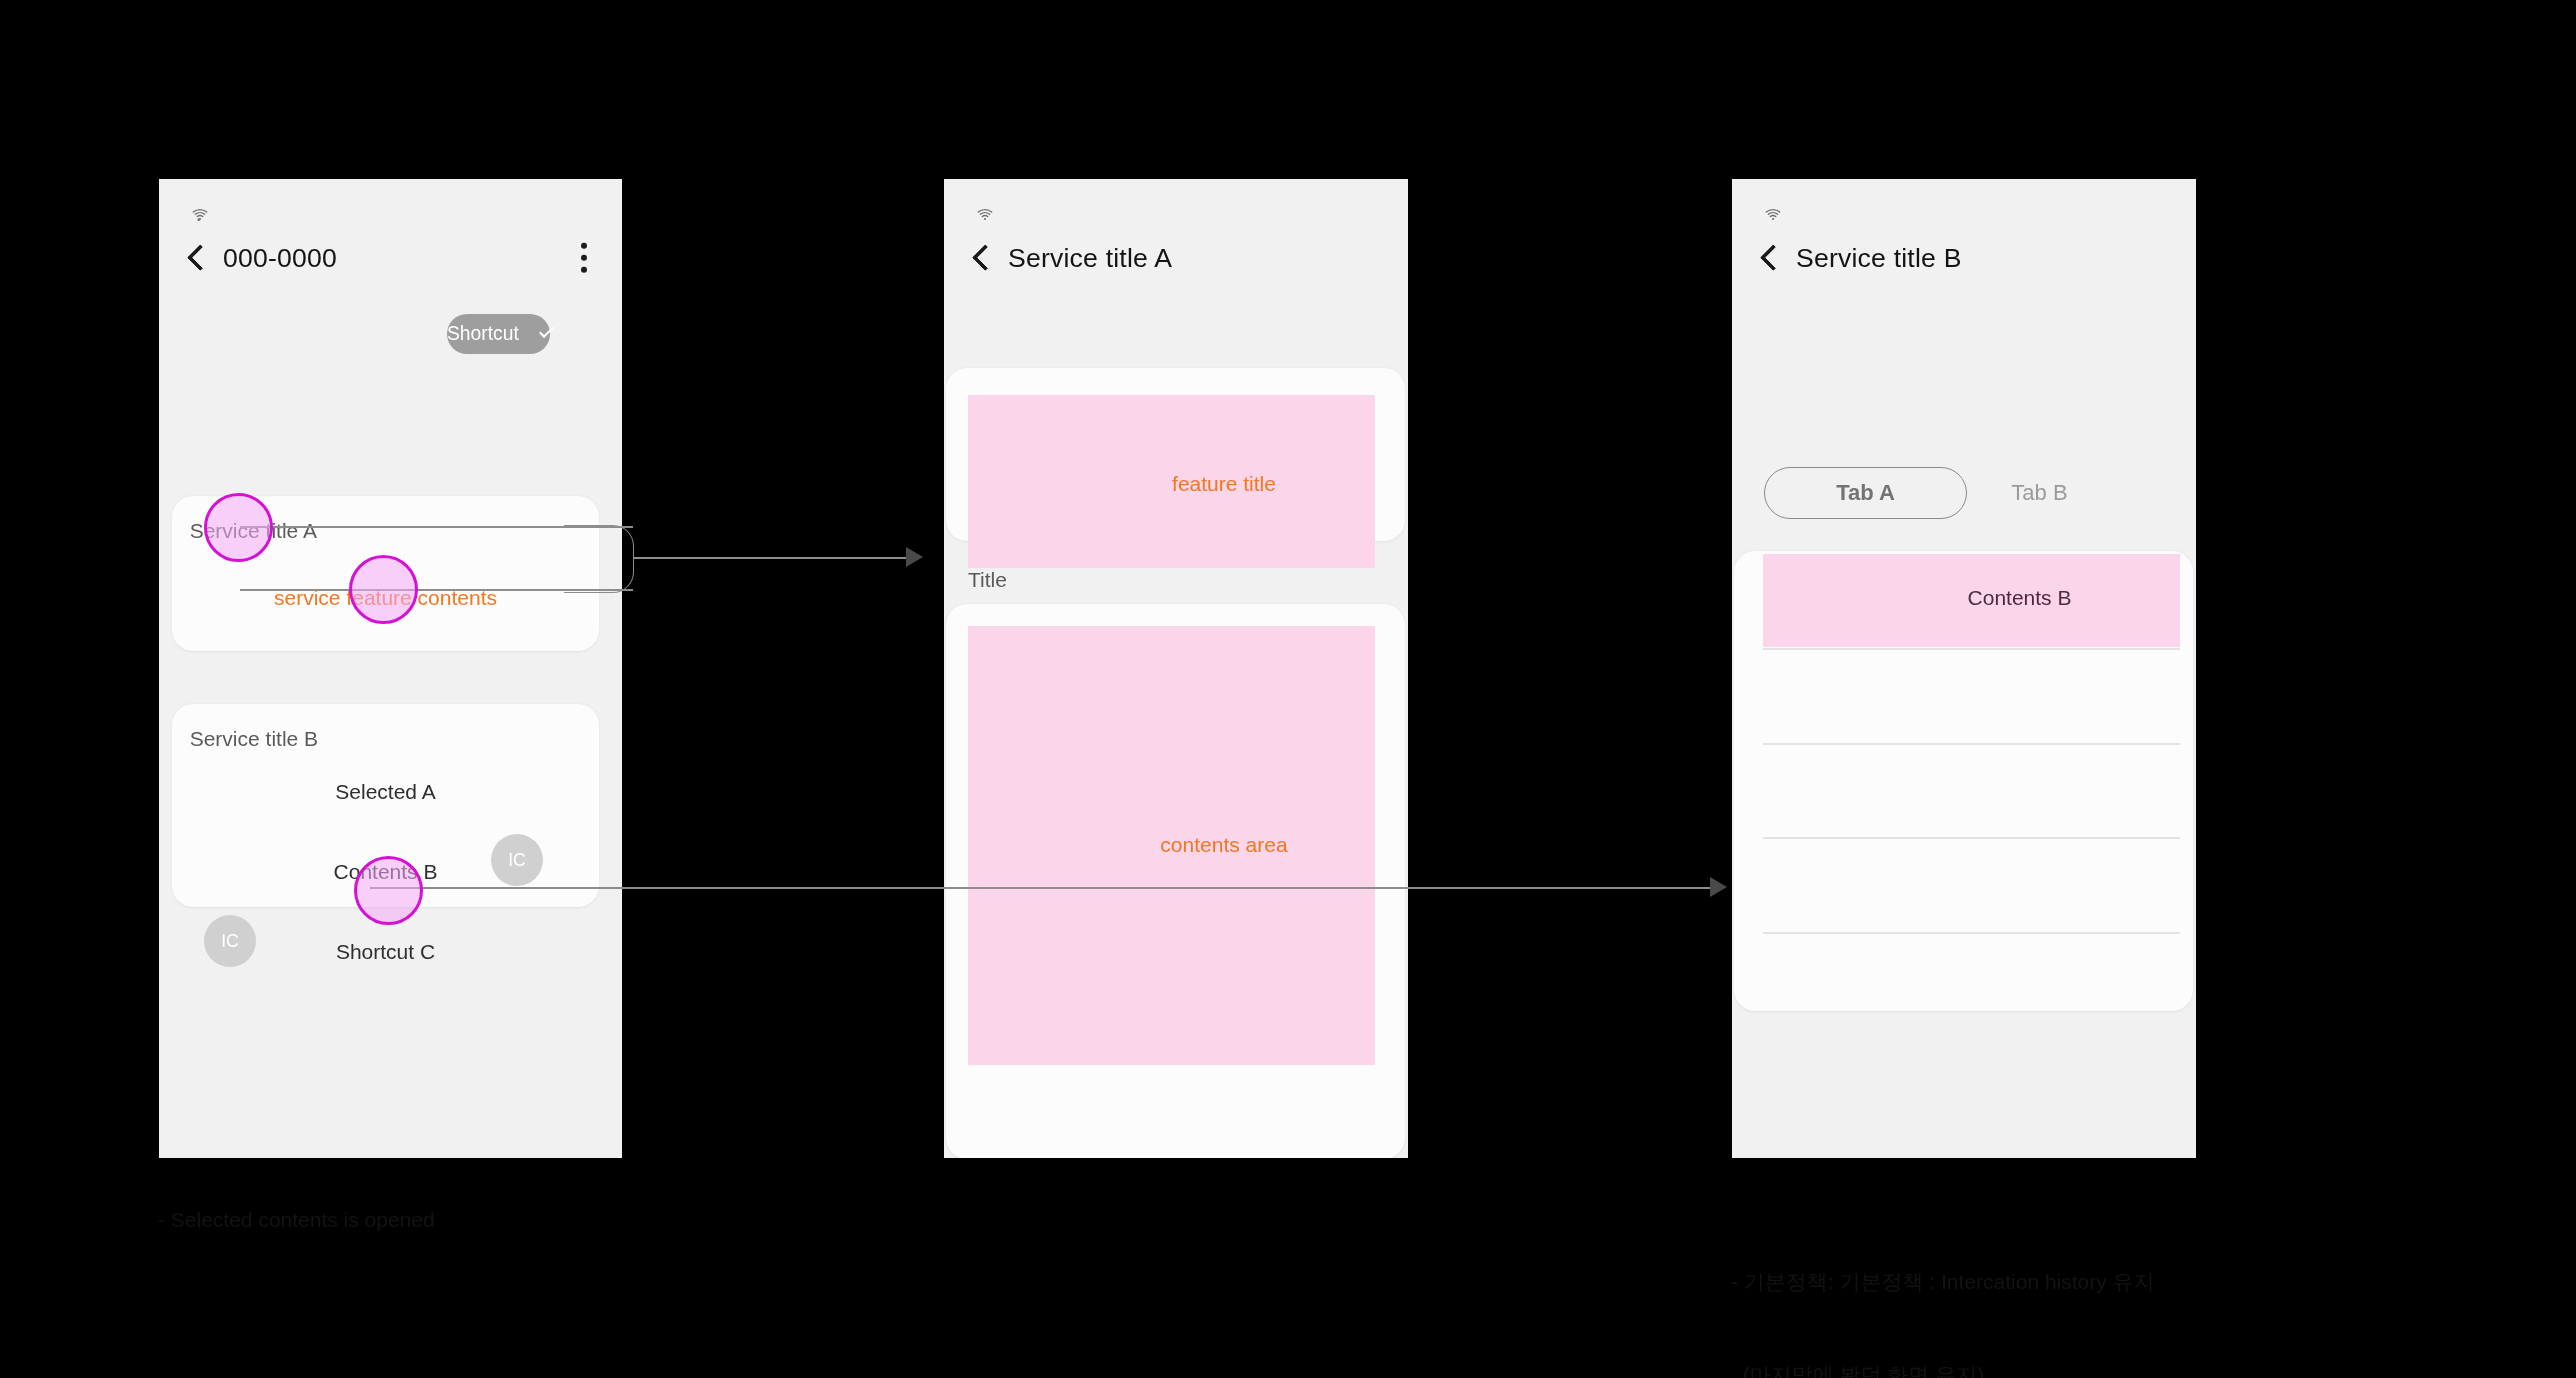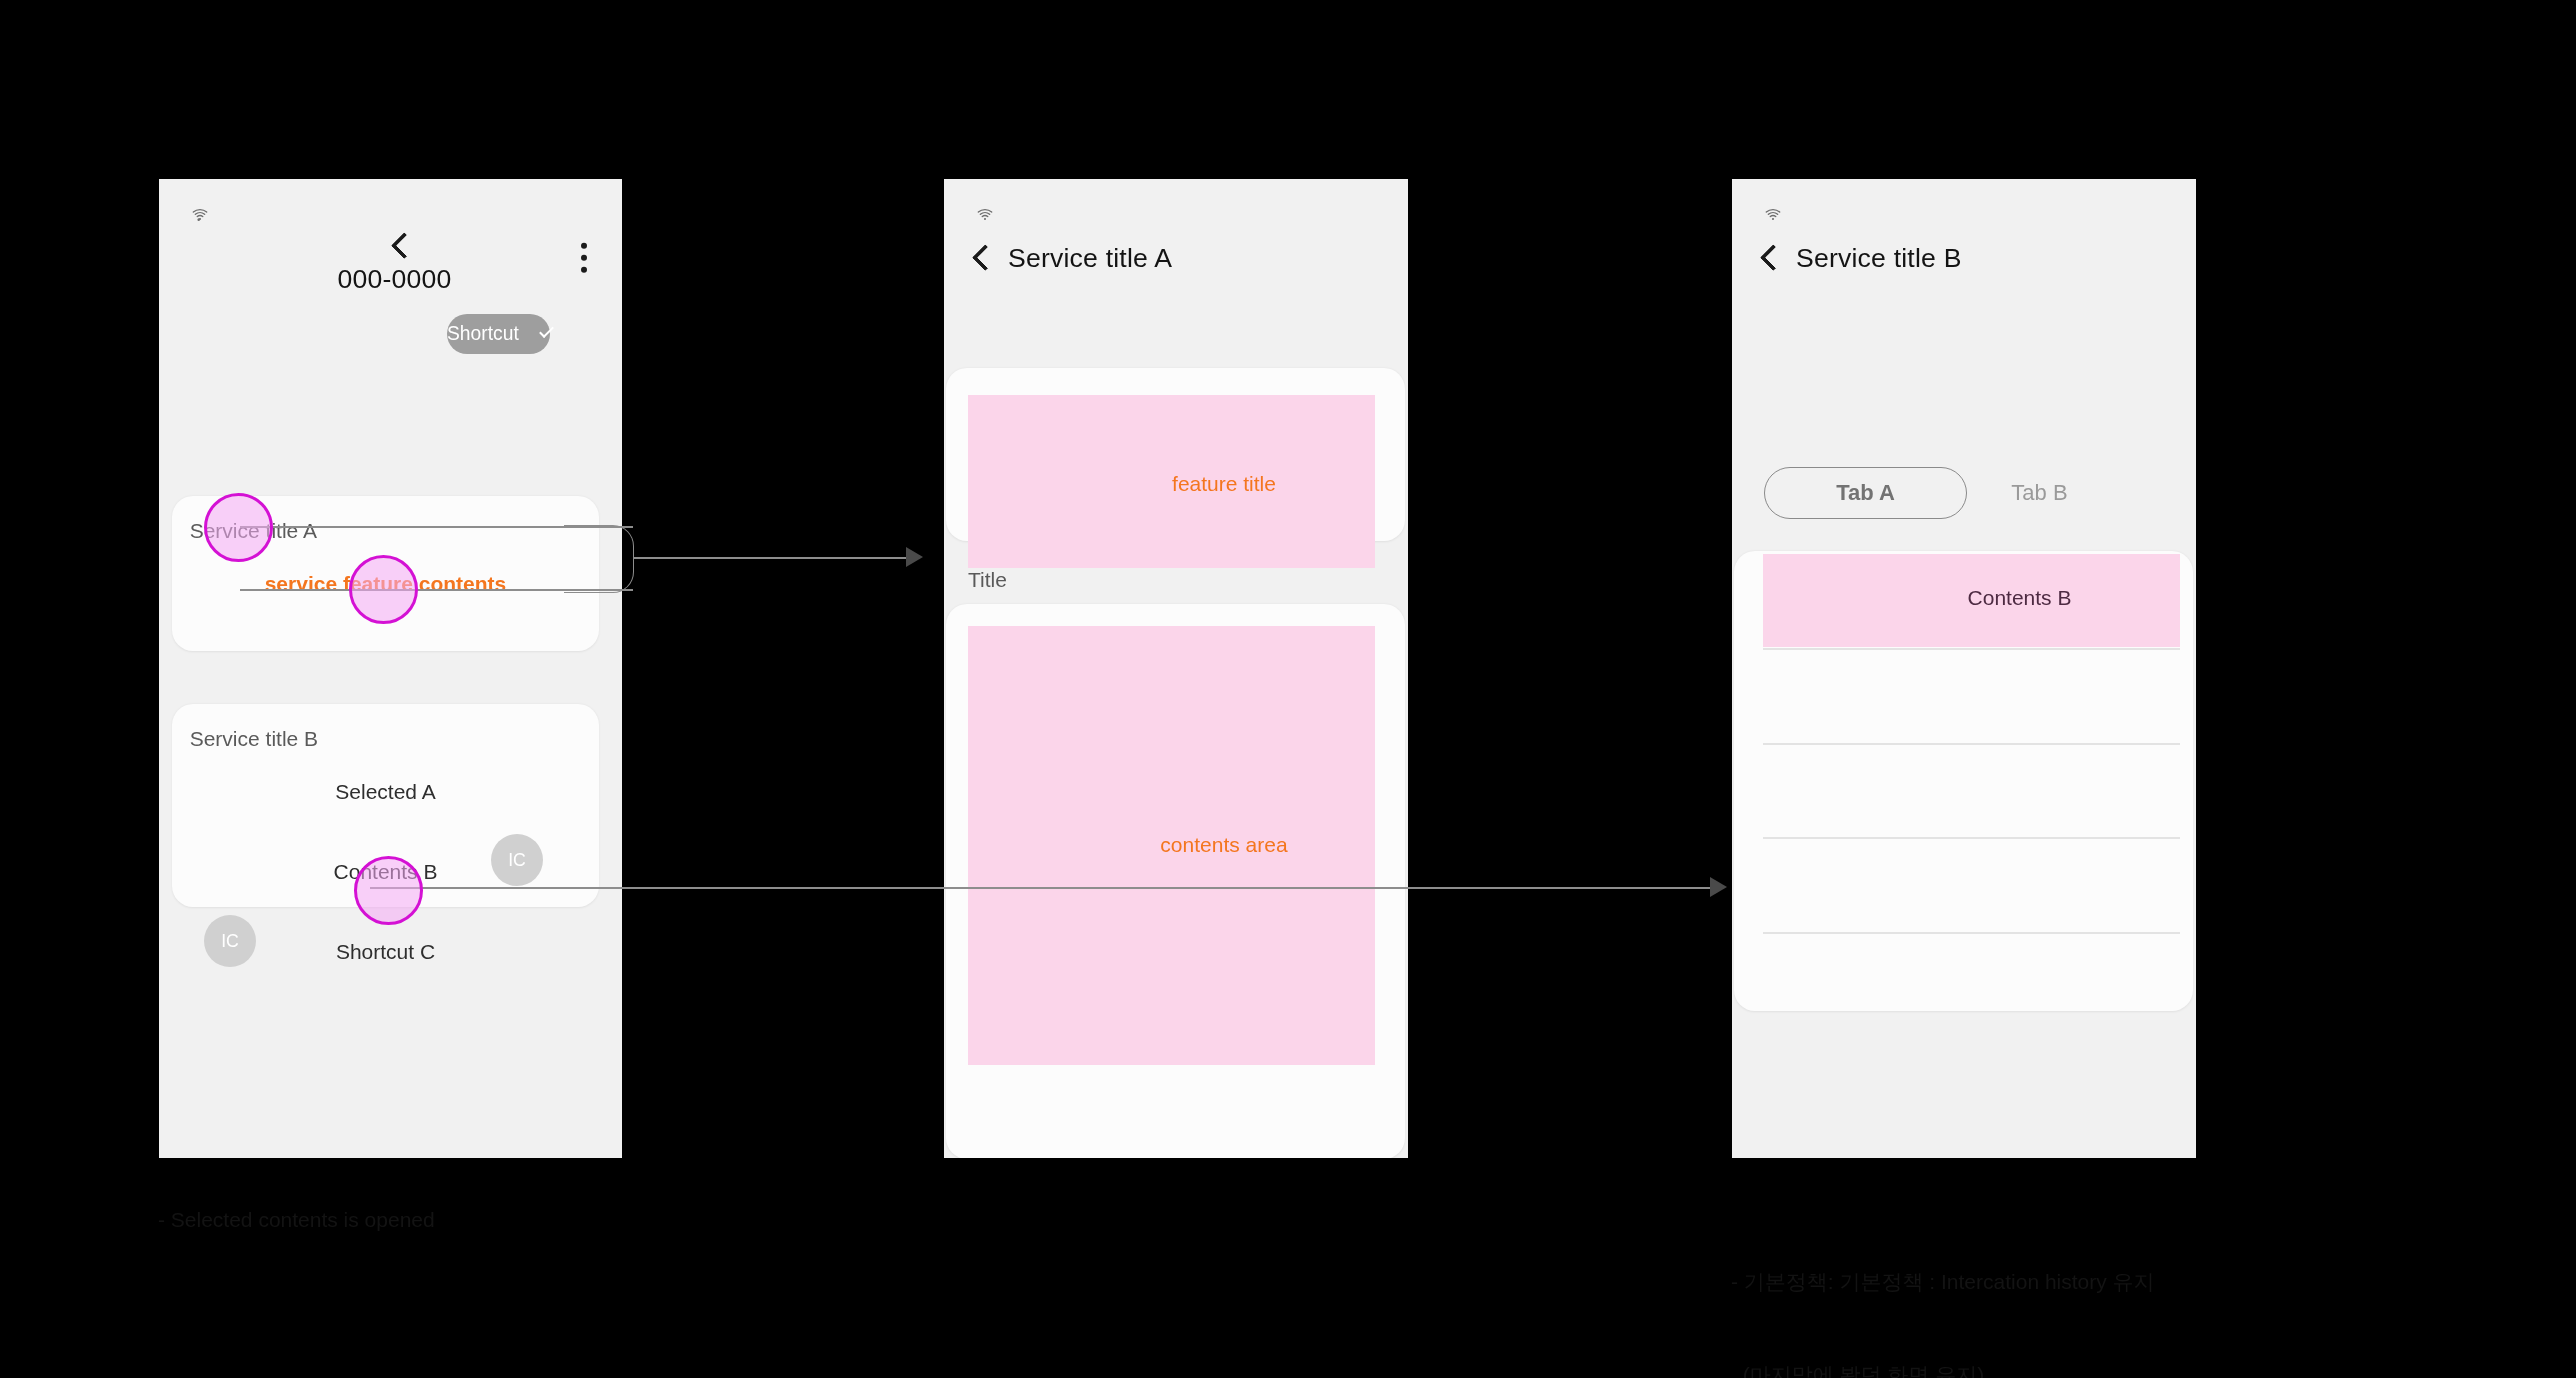--- a/index.html
+++ b/index.html
@@ -81,39 +81,39 @@
     <div class="statusbar">
       <svg class="wifi" viewBox="0 0 24 24">
         <path d="M12 18.2a1.6 1.6 0 100 .1z" fill="#6e6e6e"></path>
         <path d="M12 18.8a1.3 1.3 0 110-2.6 1.3 1.3 0 010 2.6z" fill="#6e6e6e"></path>
         <path d="M8.6 14.4a5.3 5.3 0 016.8 0" stroke="#6e6e6e" stroke-width="1.7" fill="none" stroke-linecap="round"></path>
         <path d="M6.2 11.6a8.9 8.9 0 0111.6 0" stroke="#6e6e6e" stroke-width="1.7" fill="none" stroke-linecap="round"></path>
         <path d="M3.7 8.8a12.6 12.6 0 0116.6 0" stroke="#6e6e6e" stroke-width="1.7" fill="none" stroke-linecap="round"></path>
       </svg>
     </div>
 
-    <div class="navbar" style="top:50px;flex-direction:column;">
+    <div class="navbar" style="top:50px;">
       <div class="backchev"></div>
       <div class="navtitle">000-0000</div>
       <div class="kebab">
           <i></i>
           <i></i>
           <i></i>
         </div>
     </div>
 
     <div class="shortcut" style="left:288px;top:135px;width:103px;height:40px;">
       <span>Shortcut</span>
       <span class="cv"></span>
     </div>
 
 
     <div class="card" style="left:13px;top:317px;width:427px;height:155px;">
       <div class="cardtitle" style="left:17.7px;top:22.5px;">Service title A</div>
-      <div class="centerlabel orange" style="top:76px;font-weight:bold;">service feature contents</div>
+      <div class="centerlabel orange" style="top:90px;">service feature contents</div>
     </div>
 
     <div class="card" style="left:13px;top:525px;width:427px;height:203px;">
       <div class="cardtitle" style="left:17.7px;top:22.5px;">Service title B</div>
 
       <div class="centerlabel grey" style="top:76px;">Selected A</div>
       <div class="centerlabel grey" style="top:156px;">Contents B</div>
       <div class="centerlabel grey" style="top:236px;">Shortcut C</div>
 
       <div class="ic" style="left:319px;top:130px;">IC</div>

